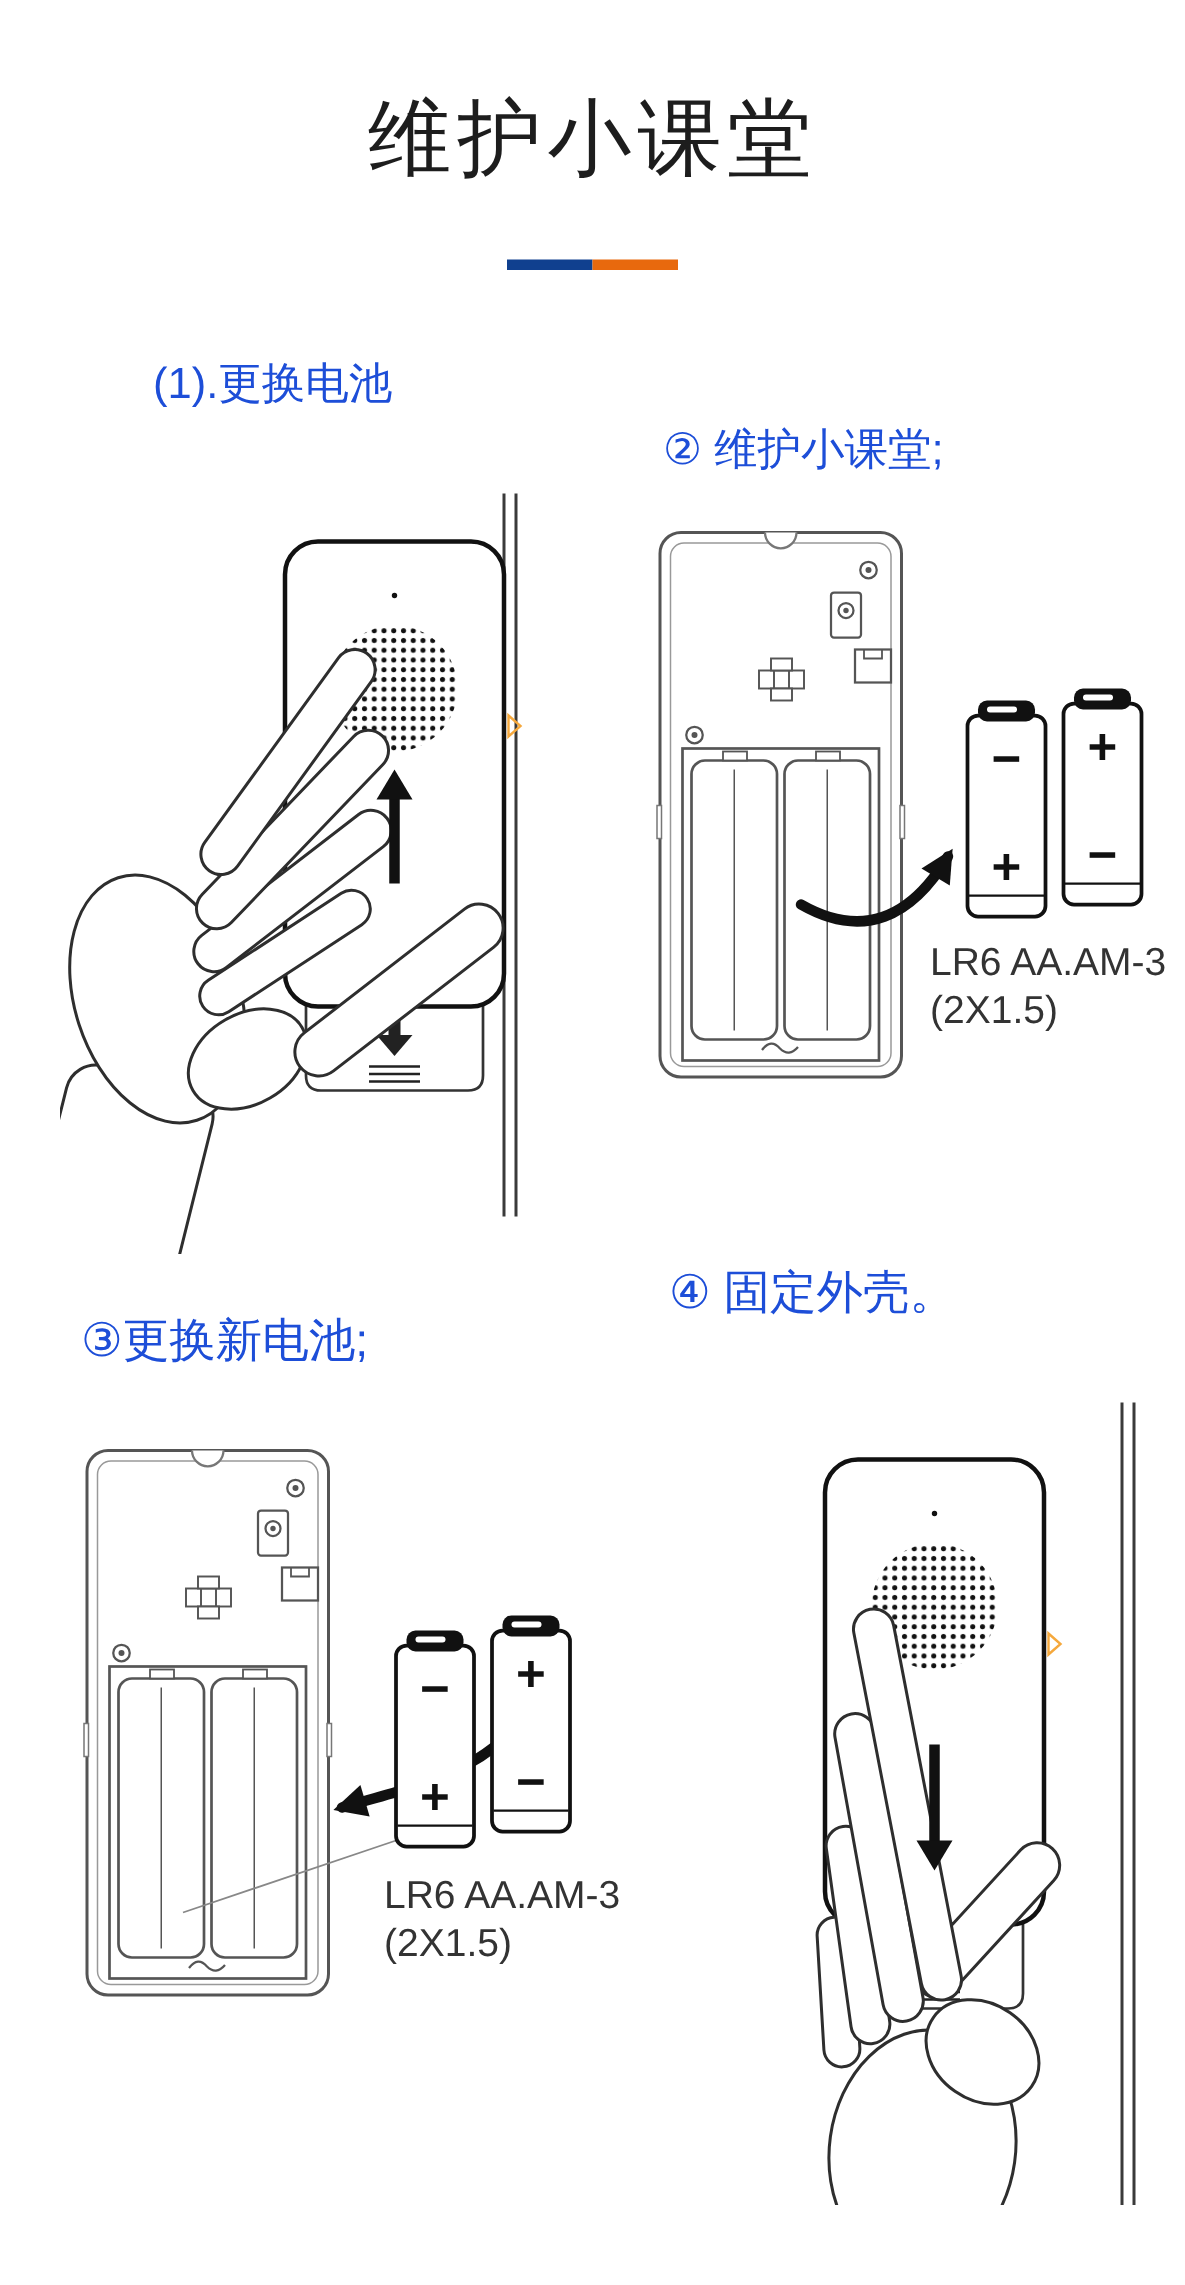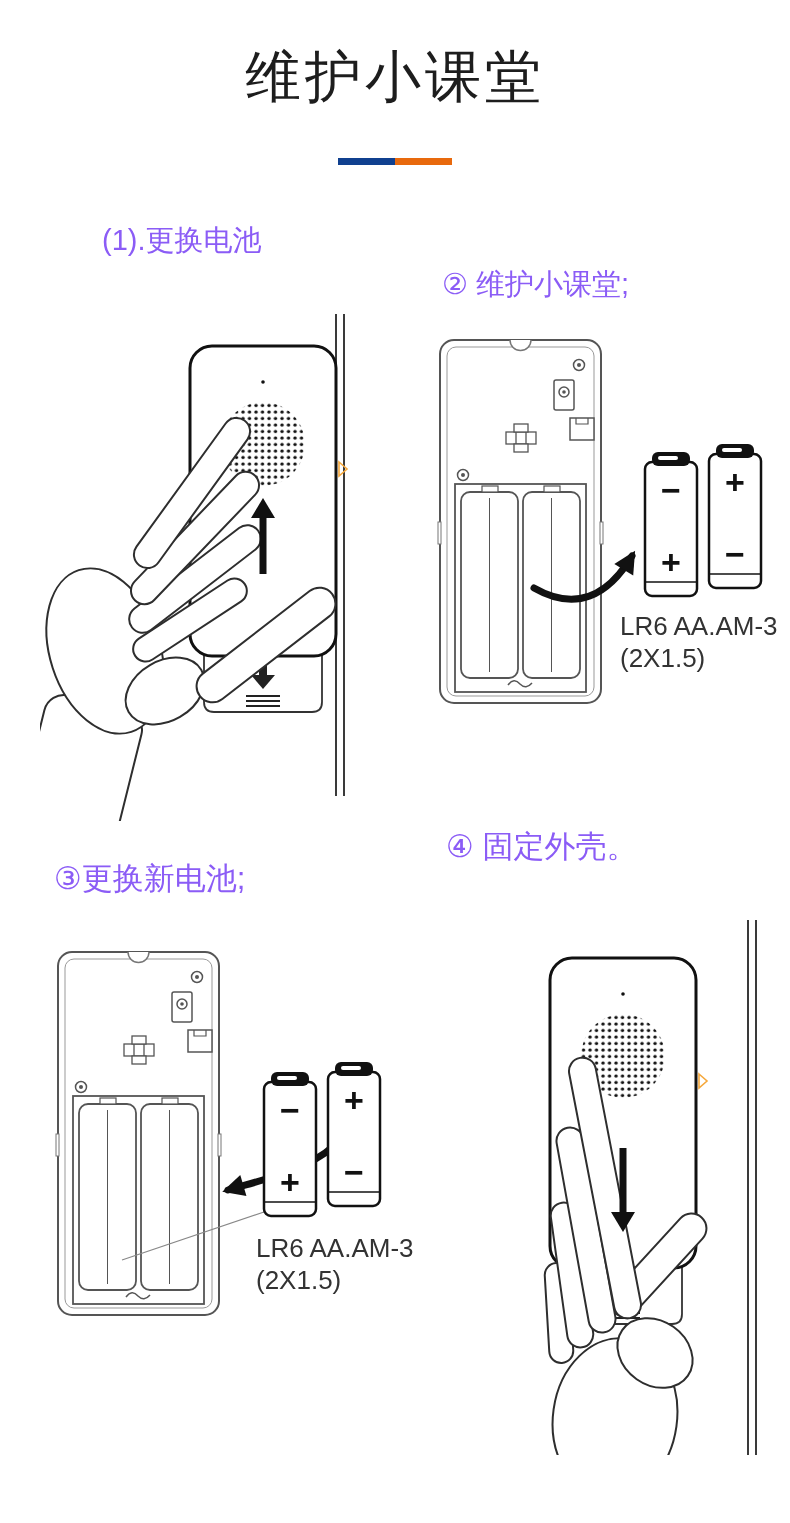--- a/index.html
+++ b/index.html
@@ -1,28 +1,28 @@
 <!DOCTYPE html>
 <html><head>
 <meta charset="utf-8">
 <style>
   * { margin:0; padding:0; box-sizing:border-box; }
   html,body { background:#ffffff; }
   body { font-family:"Liberation Sans","DejaVu Sans",sans-serif; }
-  .page { position:relative; width:790px; height:1455px; margin:0 auto; background:#fff; overflow:hidden; }
+  .page { position:relative; width:790px; height:1455px; margin:15px auto; background:#fff; overflow:hidden; }
 
   .title { position:absolute; top:40px; left:0; width:100%; text-align:center;
            font-size:56px; font-weight:500; color:#1d1d1d; letter-spacing:4px; }
 
   .divider { position:absolute; top:158px; left:50%; transform:translateX(-50%); display:flex; }
   .divider span { display:block; width:57px; height:7px; }
   .seg-blue  { background:#10408f; }
   .seg-orange{ background:#e8690d; }
 
-  .step-text { position:absolute; font-size:29px; color:#8b5cf6; white-space:nowrap; }
+  .step-text { position:absolute; font-size:29px; color:#1d4ed8; white-space:nowrap; }
   .pos-intro { left:102px; top:221px; }
   .pos-s1 { left:102px; top:265px; }
   .pos-s2 { left:442px; top:265px; }
   .pos-s3 { left:54px;  top:858px; font-size:31px; }
   .pos-s4 { left:446px; top:826px; font-size:31px; }
 
   .illus { position:absolute; }
   .illus1 { left:40px;  top:306px; }
   .illus2 { left:428px; top:330px; }
   .illus3 { left:48px;  top:930px; }

